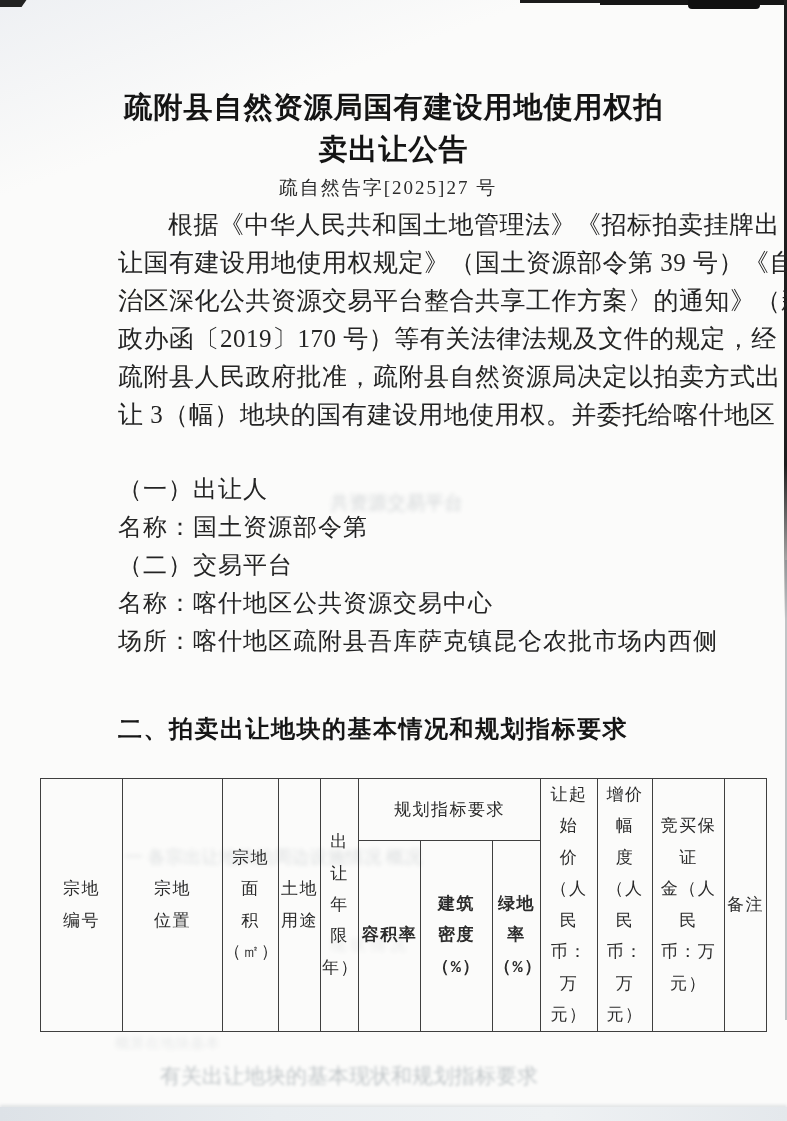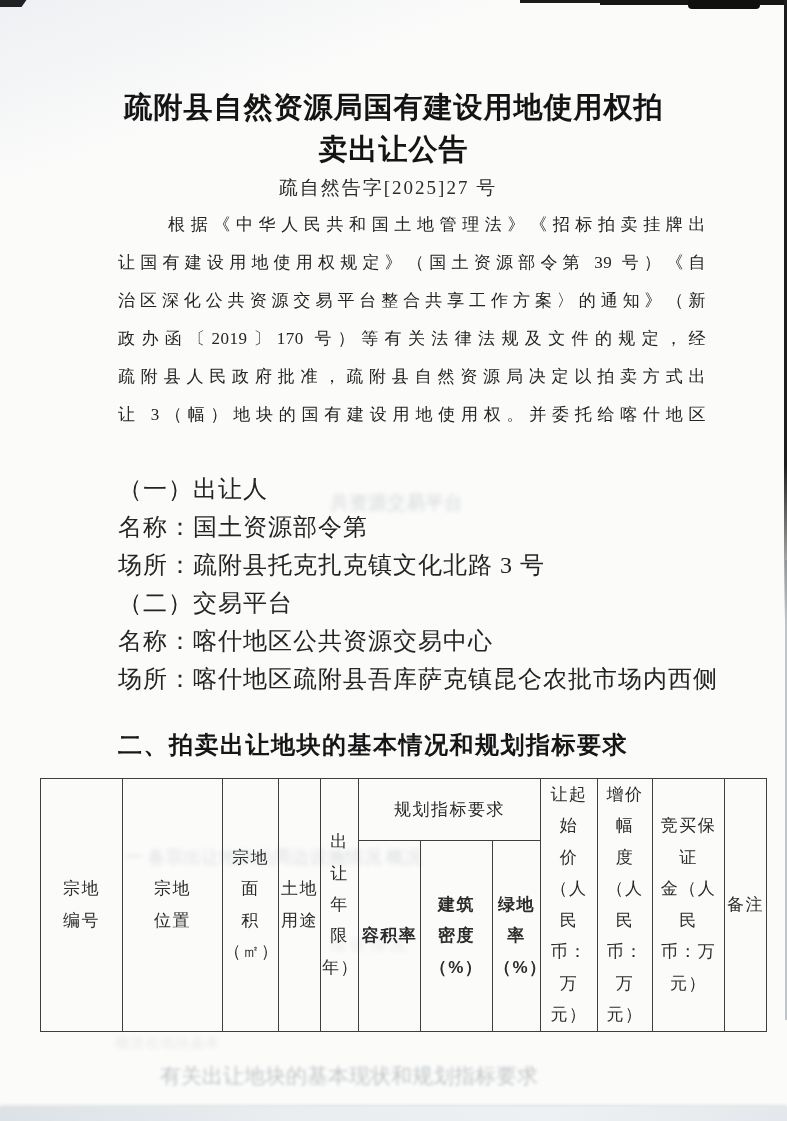--- a/index.html
+++ b/index.html
@@ -28,45 +28,45 @@
   .smudge{position:absolute;filter:blur(2px);opacity:.22;color:#3a4a55;
     font-family:"Liberation Serif","DejaVu Serif",serif;white-space:nowrap;overflow:hidden;}
   
   .doc-title{position:absolute;top:86px;left:60px;right:60px;text-align:center;
     font-family:"Liberation Sans","DejaVu Sans",sans-serif;font-weight:bold;
     font-size:29px;line-height:42px;letter-spacing:1px;color:#141414;}
   .doc-number{position:absolute;top:175px;left:8px;width:760px;text-align:center;
     font-size:19px;letter-spacing:2px;color:#2b2b2b;}
   
   .intro{position:absolute;top:206px;left:118px;width:588px;
-    font-size:17px;color:#242424;}
+    font-size:25px;color:#242424;}
   .iline{height:38px;line-height:38px;white-space:nowrap;
     text-align:justify;text-align-last:justify;letter-spacing:.5px;}
   .iline.indent{text-indent:50px;}
   
   .sections{position:absolute;top:470px;left:118px;width:600px;font-size:24px;color:#242424;}
   .sline{height:38px;line-height:38px;white-space:nowrap;letter-spacing:1px;}
   .sheading{font-family:"Liberation Sans","DejaVu Sans",sans-serif;
     font-weight:bold;color:#161616;letter-spacing:1.5px;}
-  .heading2{position:absolute;top:728px;left:118px;width:620px;height:34px;line-height:34px;
+  .heading2{position:absolute;top:712px;left:118px;width:620px;height:34px;line-height:34px;
     font-family:"Liberation Sans","DejaVu Sans",sans-serif;font-weight:bold;
     font-size:24px;letter-spacing:1.5px;color:#161616;white-space:nowrap;}
   
   .tbl-wrap{position:absolute;top:778px;left:40px;width:726px;}
   table.land{border-collapse:collapse;width:726px;table-layout:fixed;}
   table.land td{
     border:1.6px solid #3f3f3f;
     vertical-align:middle;text-align:center;
     font-size:17px;line-height:1.85;letter-spacing:1.5px;
     white-space:pre-line;color:#2b2b2b;padding:0 1px;
     overflow:hidden;
   }
   tr.r1{height:44px;} tr.r2{height:135px;}
   td.left{text-align:left;padding-left:3px;letter-spacing:.5px;}
-  td.boldcell{font-family:Liberation Sans, sans-serif;
+  td.boldcell{font-family:Liberation Mono, monospace;
     font-weight:bold;color:#171717;letter-spacing:1px;}
   td.group{letter-spacing:3px;}
 </style>
 </head>
 <body>
 
 <div class="page">
 
   <div class="art-top-strip1"></div>
   <div class="art-top-strip2"></div>
@@ -88,21 +88,20 @@
     <div class="iline">让国有建设用地使用权规定》（国土资源部令第 39 号）《自</div>
     <div class="iline">治区深化公共资源交易平台整合共享工作方案〉的通知》（新</div>
     <div class="iline">政办函〔2019〕170 号）等有关法律法规及文件的规定，经</div>
     <div class="iline">疏附县人民政府批准，疏附县自然资源局决定以拍卖方式出</div>
     <div class="iline">让 3（幅）地块的国有建设用地使用权。并委托给喀什地区</div>
   </div>
 
   <div class="sections">
     <div class="sline">（一）出让人</div>
     <div class="sline">名称：国土资源部令第</div>
-    <div class="sline">场所：疏附县托克扎克镇文化北路 3 号</div>
     <div class="sline">（二）交易平台</div>
     <div class="sline">名称：喀什地区公共资源交易中心</div>
     <div class="sline">场所：喀什地区疏附县吾库萨克镇昆仑农批市场内西侧</div>
   </div>
 
   <div class="heading2">二、拍卖出让地块的基本情况和规划指标要求</div>
 
   <div class="tbl-wrap">
     <table class="land">
       <colgroup>

